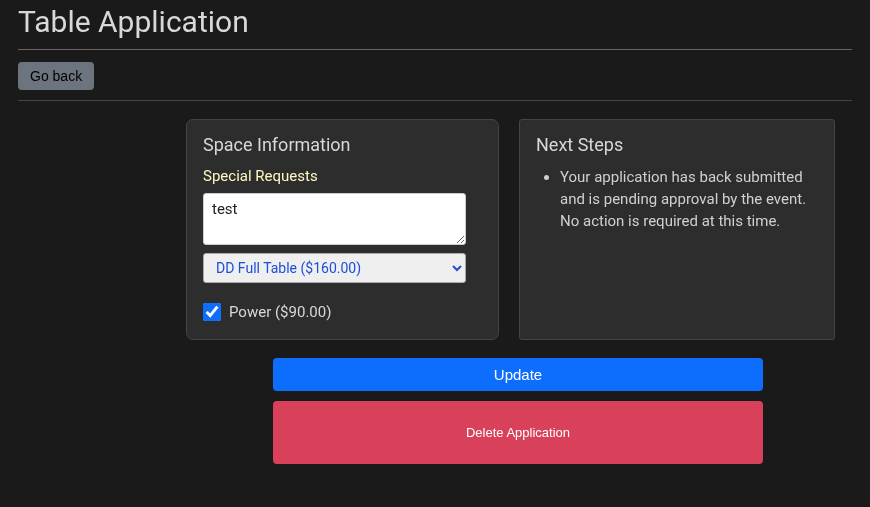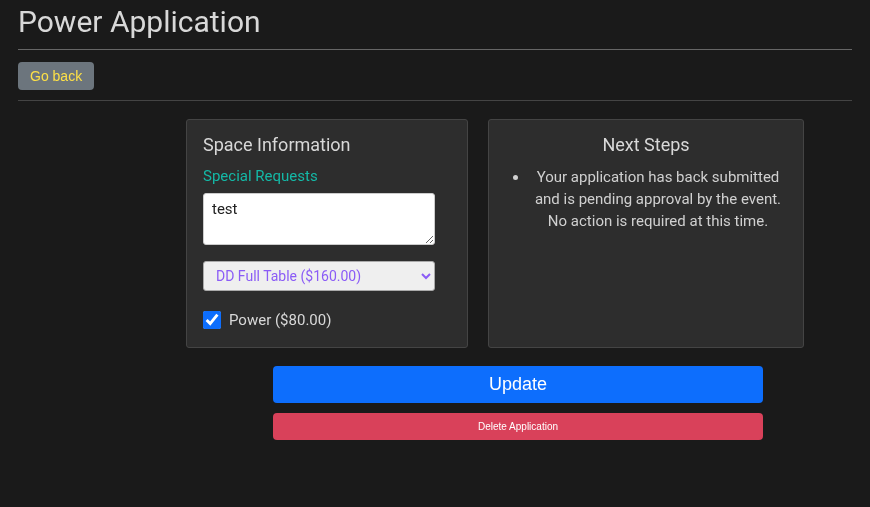--- a/index.html
+++ b/index.html
@@ -22,21 +22,21 @@
       color: #d8d8d8;
       font-size: 30px;
       font-weight: 400;
       padding-top: 4px;
       padding-bottom: 10px;
       border-bottom: 1px solid #666;
     }
     .go-back-btn {
       display: inline-block;
       background-color: #6c757d;
-      color: #fde047;
+      color: #000000;
       border: none;
       padding: 6px 12px;
       font-size: 14px;
       border-radius: 4px;
       cursor: pointer;
       margin-top: 12px;
       margin-bottom: 10px;
     }
     .divider-2 {
       border: none;
@@ -48,64 +48,64 @@
       gap: 20px;
       justify-content: flex-start;
       padding-left: 168px;
     }
     .panel {
       background-color: #2d2d2d;
       border: 1px solid #444;
       border-radius: 3px;
     }
     .panel-left {
-      width: 282px;
+      width: 313px;
       padding: 14px 32px 18px 16px;
+      border-radius: 7px;
     }
     .panel-right {
       width: 316px;
       padding: 14px 16px 22px 16px;
-      text-align: center;
     }
     .panel-heading {
       color: #d8d8d8;
       font-size: 18px;
       font-weight: 400;
       margin-bottom: 12px;
     }
     .field-label {
-      color: #14b8a6;
+      color: #fef9c3;
       font-size: 15px;
       font-weight: 400;
       margin-bottom: 8px;
       display: block;
     }
     textarea {
       width: 100%;
       height: 52px;
       background: #fff;
       color: #222;
       border: 1px solid #ccc;
       border-radius: 3px;
       padding: 6px 8px;
       font-family: inherit;
       font-size: 15px;
       resize: both;
-      margin-bottom: 12px;
+      margin-bottom: 4px;
     }
     .select-wrap {
       position: relative;
       width: 100%;
       margin-bottom: 20px;
     }
     select {
       width: 100%;
       height: 30px;
       background: #efefef;
-      color: #8b5cf6;
+      color: #1d4ed8;
       border: 1px solid #aaa;
       border-radius: 3px;
       padding: 4px 8px;
       font-family: inherit;
       font-size: 14px;
       appearance: auto;
     }
     .checkbox-row {
       display: flex;
       align-items: center;
@@ -136,62 +136,62 @@
       gap: 10px;
       margin-top: 18px;
       padding-left: 255px;
       width: 745px;
     }
     .btn-primary {
       background-color: #0d6efd;
       color: #fff;
       border: none;
       padding: 8px 8px;
-      font-size: 18px;
+      font-size: 15px;
       border-radius: 4px;
       cursor: pointer;
       width: 100%;
     }
     .btn-danger {
       background-color: #d9415a;
       color: #fff;
       border: none;
-      padding: 8px 0;
-      font-size: 10px;
+      padding: 24px 0;
+      font-size: 13px;
       border-radius: 4px;
       cursor: pointer;
       width: 100%;
     }
   </style>
 </head>
 <body>
 
 <div class="container">
-  <h1 class="page-title">Power Application</h1>
+  <h1 class="page-title">Table Application</h1>
 
   <button class="go-back-btn">Go back</button>
 
   <hr class="divider-2">
 
   <div class="panels">
     <div class="panel panel-left">
       <h2 class="panel-heading">Space Information</h2>
 
       <label class="field-label">Special Requests</label>
       <textarea style="">test</textarea>
 
       <div class="select-wrap">
         <select>
           <option selected="">DD Full Table ($160.00)</option>
         </select>
       </div>
 
       <div class="checkbox-row">
         <input type="checkbox" checked="" style="">
-        <span class="checkbox-label">Power ($80.00)</span>
+        <span class="checkbox-label">Power ($90.00)</span>
       </div>
     </div>
 
     <div class="panel panel-right">
       <h2 class="panel-heading">Next Steps</h2>
       <ul class="next-steps-list">
         <li class="next-steps-item">Your application has back submitted and is pending approval by the event. No action is required at this time.</li>
       </ul>
     </div>
   </div>

